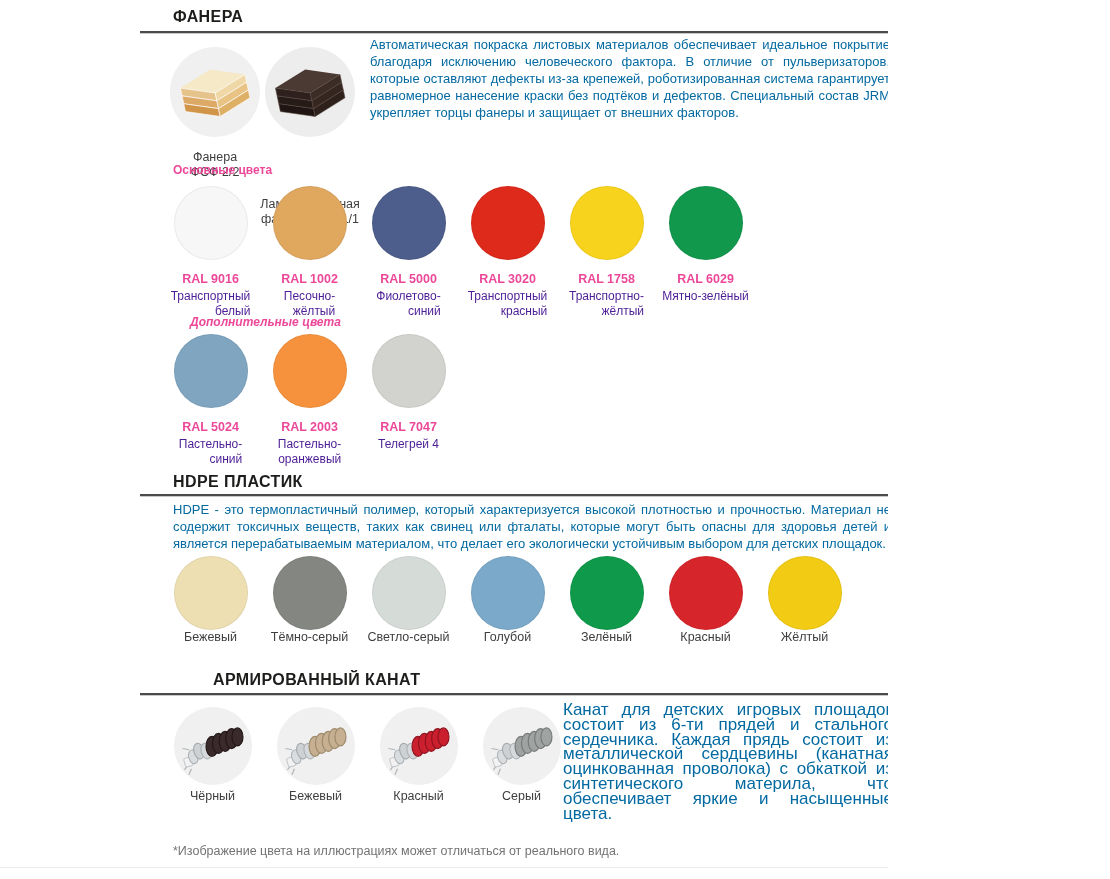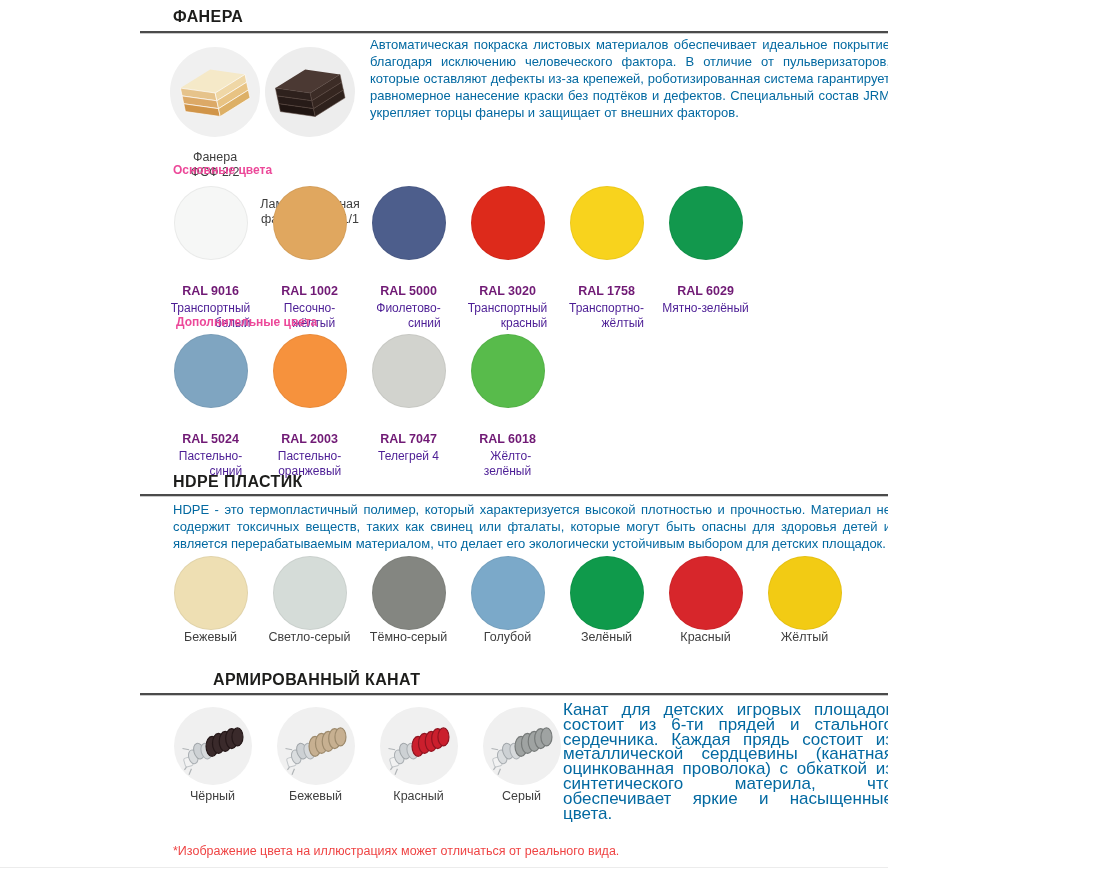--- a/index.html
+++ b/index.html
@@ -16,26 +16,26 @@
     font-size:13px;line-height:17px;color:#0369a1;text-align:justify;
   }
   .sub-label{font-size:12px;font-weight:bold;color:#ec4899;}
   .swatch-row{display:flex;}
   .swatch-item{width:99px;display:flex;flex-direction:column;align-items:center;}
   .swatch-item.wide{width:103px;}
   .swatch{
     width:74px;height:74px;border-radius:50%;box-sizing:border-box;
     border:1px solid rgba(0,0,0,0.05);
   }
-  .swatch-code{margin-top:24px;font-size:12.5px;font-weight:bold;color:#701a75;text-align:center;}
+  .swatch-code{margin-top:12px;font-size:12.5px;font-weight:bold;color:#ec4899;text-align:center;}
   .swatch-name{margin-top:3px;font-size:12px;line-height:14.5px;color:#4c1d95;text-align:right;white-space:pre-line;}
   .simple-name{margin-top:0;font-size:12.5px;color:#3e3e3e;text-align:center;}
   .material{display:flex;flex-direction:column;align-items:center;}
   .material-label{margin-top:9px;font-size:12.5px;line-height:15px;color:#3e3e3e;text-align:center;white-space:pre-line;}
-  .footnote{font-size:12.5px;color:#ef4444;}
+  .footnote{font-size:12.5px;color:#737373;}
   .bottom-line{height:1px;background:#ececec;width:1110px;}
 </style>
 </head>
 <body>
 
 <div id="page">
 
   <div class="abs section-title" style="left:173px;top:8px;">ФАНЕРА</div>
   <div class="abs rule" style="left:140px;top:31px;width:753px;"></div>
 
@@ -112,67 +112,61 @@
       <div class="swatch-name">Транспортно-
 жёлтый</div>
     </div>
     <div class="swatch-item">
       <div class="swatch" style="background-color: rgb(18, 152, 77);"></div>
       <div class="swatch-code">RAL 6029</div>
       <div class="swatch-name">Мятно-зелёный</div>
     </div>
   </div>
 
-  <div class="abs sub-label" style="left:176px;top:315px;">Дополнительные цвета</div>
+  <div class="abs sub-label" style="left:190px;top:315px;font-style:italic;">Дополнительные цвета</div>
 
   <div class="abs swatch-row" style="left:161px;top:334px;">
     <div class="swatch-item">
       <div class="swatch" style="background-color: rgb(127, 165, 193);"></div>
       <div class="swatch-code">RAL 5024</div>
       <div class="swatch-name">Пастельно-
 синий</div>
     </div>
     <div class="swatch-item">
       <div class="swatch" style="background-color: rgb(246, 146, 61);"></div>
       <div class="swatch-code">RAL 2003</div>
       <div class="swatch-name">Пастельно-
 оранжевый</div>
     </div>
     <div class="swatch-item">
       <div class="swatch" style="background-color: rgb(210, 211, 206);"></div>
       <div class="swatch-code">RAL 7047</div>
       <div class="swatch-name">Телегрей 4</div>
     </div>
-    <div class="swatch-item">
-      <div class="swatch" style="background-color: rgb(88, 187, 75);"></div>
-      <div class="swatch-code">RAL 6018</div>
-      <div class="swatch-name">Жёлто-
-зелёный</div>
-    </div>
   </div>
 
   <div class="abs section-title" style="left:173px;top:473px;">HDPE ПЛАСТИК</div>
   <div class="abs rule" style="left:140px;top:494px;width:753px;"></div>
 
   <div class="abs para" style="left:173px;top:501px;width:718px;">HDPE - это термопластичный полимер, который характеризуется высокой плотностью и прочностью. Материал не содержит токсичных веществ, таких как свинец или фталаты, которые могут быть опасны для здоровья детей и является перерабатываемым материалом, что делает его экологически устойчивым выбором для детских площадок.</div>
 
   <div class="abs swatch-row" style="left:161px;top:556px;">
     <div class="swatch-item">
       <div class="swatch" style="background-color: rgb(238, 223, 179);"></div>
       <div class="simple-name">Бежевый</div>
     </div>
     <div class="swatch-item">
+      <div class="swatch" style="background-color: rgb(132, 134, 129);"></div>
+      <div class="simple-name">Тёмно-серый</div>
+    </div>
+    <div class="swatch-item">
       <div class="swatch" style="background-color: rgb(213, 220, 216);"></div>
       <div class="simple-name">Светло-серый</div>
     </div>
     <div class="swatch-item">
-      <div class="swatch" style="background-color: rgb(132, 134, 129);"></div>
-      <div class="simple-name">Тёмно-серый</div>
-    </div>
-    <div class="swatch-item">
       <div class="swatch" style="background-color: rgb(123, 169, 201);"></div>
       <div class="simple-name">Голубой</div>
     </div>
     <div class="swatch-item">
       <div class="swatch" style="background-color: rgb(15, 154, 75);"></div>
       <div class="simple-name">Зелёный</div>
     </div>
     <div class="swatch-item">
       <div class="swatch" style="background-color: rgb(215, 38, 43);"></div>
       <div class="simple-name">Красный</div>

